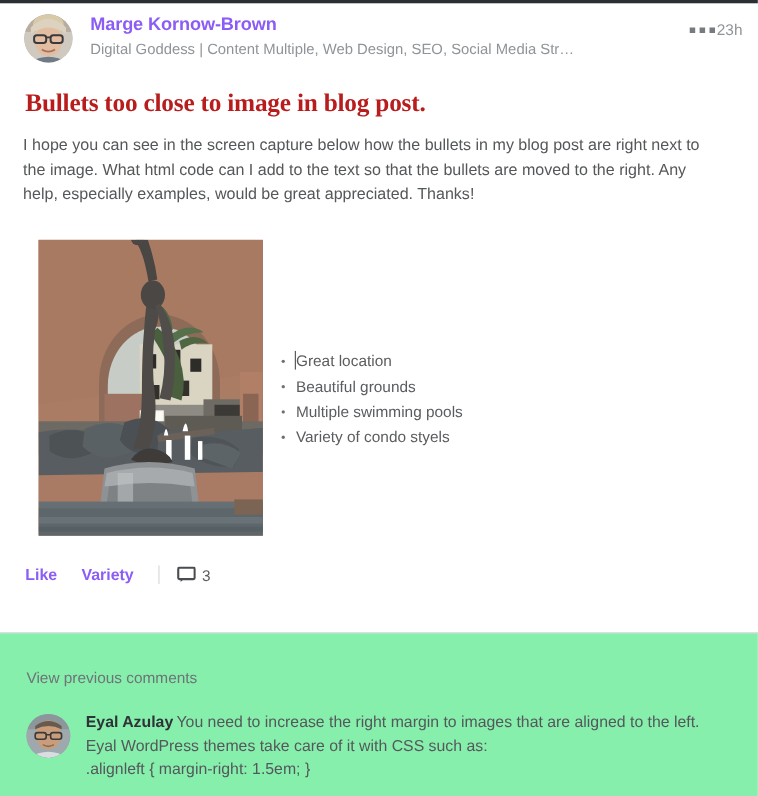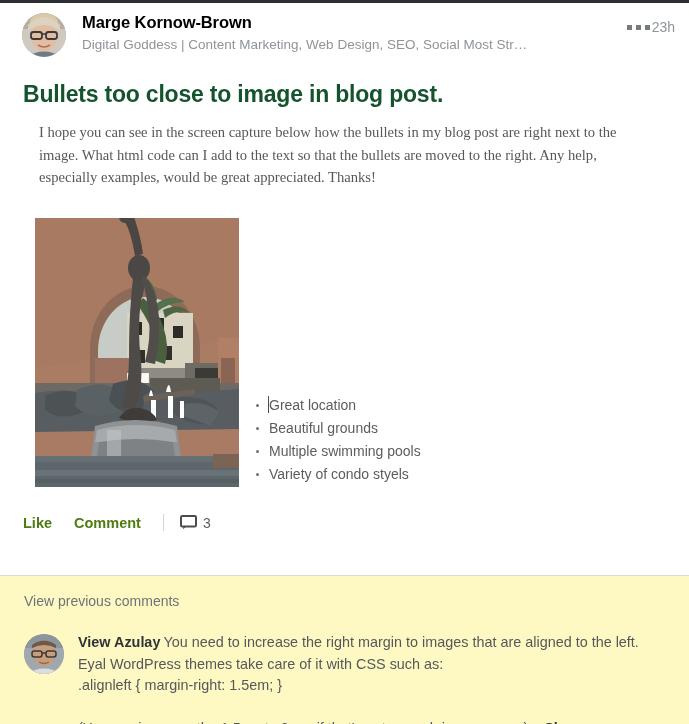--- a/index.html
+++ b/index.html
@@ -46,21 +46,21 @@
 
   .author-block {
     margin-left: 16px;
     flex: 1 1 auto;
     min-width: 0;
     padding-top: 1px;
   }
   .author-name {
     font-size: 16.5px;
     font-weight: bold;
-    color: #000000;
+    color: #8b5cf6;
     line-height: 20px;
     letter-spacing: -0.1px;
   }
   .author-headline {
     font-size: 13.5px;
     color: #8f9499;
     line-height: 19px;
     margin-top: 3px;
     white-space: nowrap;
     overflow: hidden;
@@ -89,38 +89,38 @@
   }
   .time-ago {
     font-size: 14px;
     color: #8f9499;
   }
 
   
   .post-title {
     font-size: 23px;
     font-weight: bold;
-    color: #14532d;
+    color: #b91c1c;
     padding: 18px 24px 0 23px;
     line-height: 30px;
     letter-spacing: -0.2px;
+    font-family: Liberation Serif, serif;
   }
   .post-text {
     font-size: 14.6px;
     color: #55585b;
     line-height: 22.5px;
-    padding: 12px 52px 0 39px;
-    font-family: Liberation Serif, serif;
+    padding: 12px 52px 0 21px;
   }
 
   
   .embedded-shot {
     padding: 29px 0 0 35px;
     display: flex;
-    align-items: flex-end;
+    align-items: center;
   }
   .shot-photo {
     width: 204px;
     height: 269px;
     flex: 0 0 204px;
     position: relative;
     overflow: hidden;
     background: #a97861;
   }
   .shot-photo svg { display: block; width: 100%; height: 100%; }
@@ -163,21 +163,21 @@
   .action-bar {
     display: flex;
     align-items: center;
     padding: 24px 0 0 23px;
     height: 48px;
     box-sizing: border-box;
   }
   .action-link {
     font-size: 14.5px;
     font-weight: bold;
-    color: #4d7c0f;
+    color: #8b5cf6;
     cursor: pointer;
     margin-right: 22px;
   }
   .action-sep {
     width: 1px;
     height: 17px;
     background: #d2d6d9;
     margin: 0 16px 0 0;
   }
   .comment-count {
@@ -192,24 +192,24 @@
     color: #5a5d60;
   }
 
   
   .comments-section {
     position: absolute;
     left: 0;
     right: 0;
     bottom: 0;
     top: 572px;
-    background: #fef9c3;
+    background: #86efac;
     border-top: 1px solid #d5dade;
     box-sizing: border-box;
-    padding: 16px 22px 0 24px;
+    padding: 31px 22px 0 24px;
   }
   .view-previous {
     font-size: 14px;
     color: #6e7377;
     cursor: pointer;
     line-height: 18px;
   }
   .comment-row {
     display: flex;
     align-items: flex-start;
@@ -273,21 +273,21 @@
           <rect x="9" y="19" width="11" height="7" rx="2.5" fill="none" stroke="#3a3a3c" stroke-width="1.8"></rect>
           <rect x="24" y="19" width="11" height="7" rx="2.5" fill="none" stroke="#3a3a3c" stroke-width="1.8"></rect>
           <line x1="20" y1="21" x2="24" y2="21" stroke="#3a3a3c" stroke-width="1.6"></line>
           <path d="M16 32 Q22 36 28 32" stroke="#a9705c" stroke-width="1.6" fill="none"></path>
           <path d="M4 44 Q22 33 40 44 Z" fill="#6e7a86"></path>
         </g>
       </svg>
     </div>
     <div class="author-block">
       <div class="author-name">Marge Kornow-Brown</div>
-      <div class="author-headline">Digital Goddess | Content Marketing, Web Design, SEO, Social Most Str…</div>
+      <div class="author-headline">Digital Goddess | Content Multiple, Web Design, SEO, Social Media Str…</div>
     </div>
     <div class="header-right">
       <div class="menu-dots">
         <i></i>
           <i></i>
           <i></i>
       </div>
       <div class="time-ago">23h</div>
     </div>
   </div>
@@ -358,21 +358,21 @@
     <ul class="shot-bullets">
       <li>Great location</li>
       <li>Beautiful grounds</li>
       <li>Multiple swimming pools</li>
       <li>Variety of condo styels</li>
     </ul>
   </div>
 
   <div class="action-bar">
     <span class="action-link">Like</span>
-    <span class="action-link">Comment</span>
+    <span class="action-link">Variety</span>
     <span class="action-sep"></span>
     <span class="comment-count">
       <svg width="17" height="15" viewBox="0 0 17 15">
         <rect x="1" y="1" width="15" height="10.5" rx="1.2" fill="none" stroke="#4a4d50" stroke-width="2"></rect>
         <path d="M3.2 11 L3.2 14.2 L6.6 11 Z" fill="#4a4d50"></path>
       </svg>
       <span class="comment-count-num">3</span>
     </span>
   </div>
 
@@ -394,21 +394,21 @@
             <path d="M8 11 Q20 2 32 11 L32 14 Q20 8 8 14 Z" fill="#6a5a4c"></path>
             <rect x="8" y="17" width="10" height="6" rx="2.2" fill="none" stroke="#3c3a38" stroke-width="1.5"></rect>
             <rect x="22" y="17" width="10" height="6" rx="2.2" fill="none" stroke="#3c3a38" stroke-width="1.5"></rect>
             <line x1="18" y1="19" x2="22" y2="19" stroke="#3c3a38" stroke-width="1.4"></line>
             <path d="M15 28 Q20 31 25 28" stroke="#8c6a52" stroke-width="1.4" fill="none"></path>
             <path d="M2 40 Q20 29 38 40 Z" fill="#d9dde0"></path>
           </g>
         </svg>
       </div>
       <div class="comment-body">
-        <span class="commenter-name">View Azulay</span><span>You need to increase the right margin to images that are aligned to the left.</span>
+        <span class="commenter-name">Eyal Azulay</span><span>You need to increase the right margin to images that are aligned to the left.</span>
         <span class="comment-code">Eyal WordPress themes take care of it with CSS such as:</span>
         <span class="comment-code">.alignleft { margin-right: 1.5em; }</span>
         <span class="comment-blank" style="display:block"></span>
         <span>(You can increase the 1.5em to 2em, if that's not enough in your case.)...</span>
         <span class="show-more">Show more</span>
       </div>
     </div>
   </div>
 
 </div>

